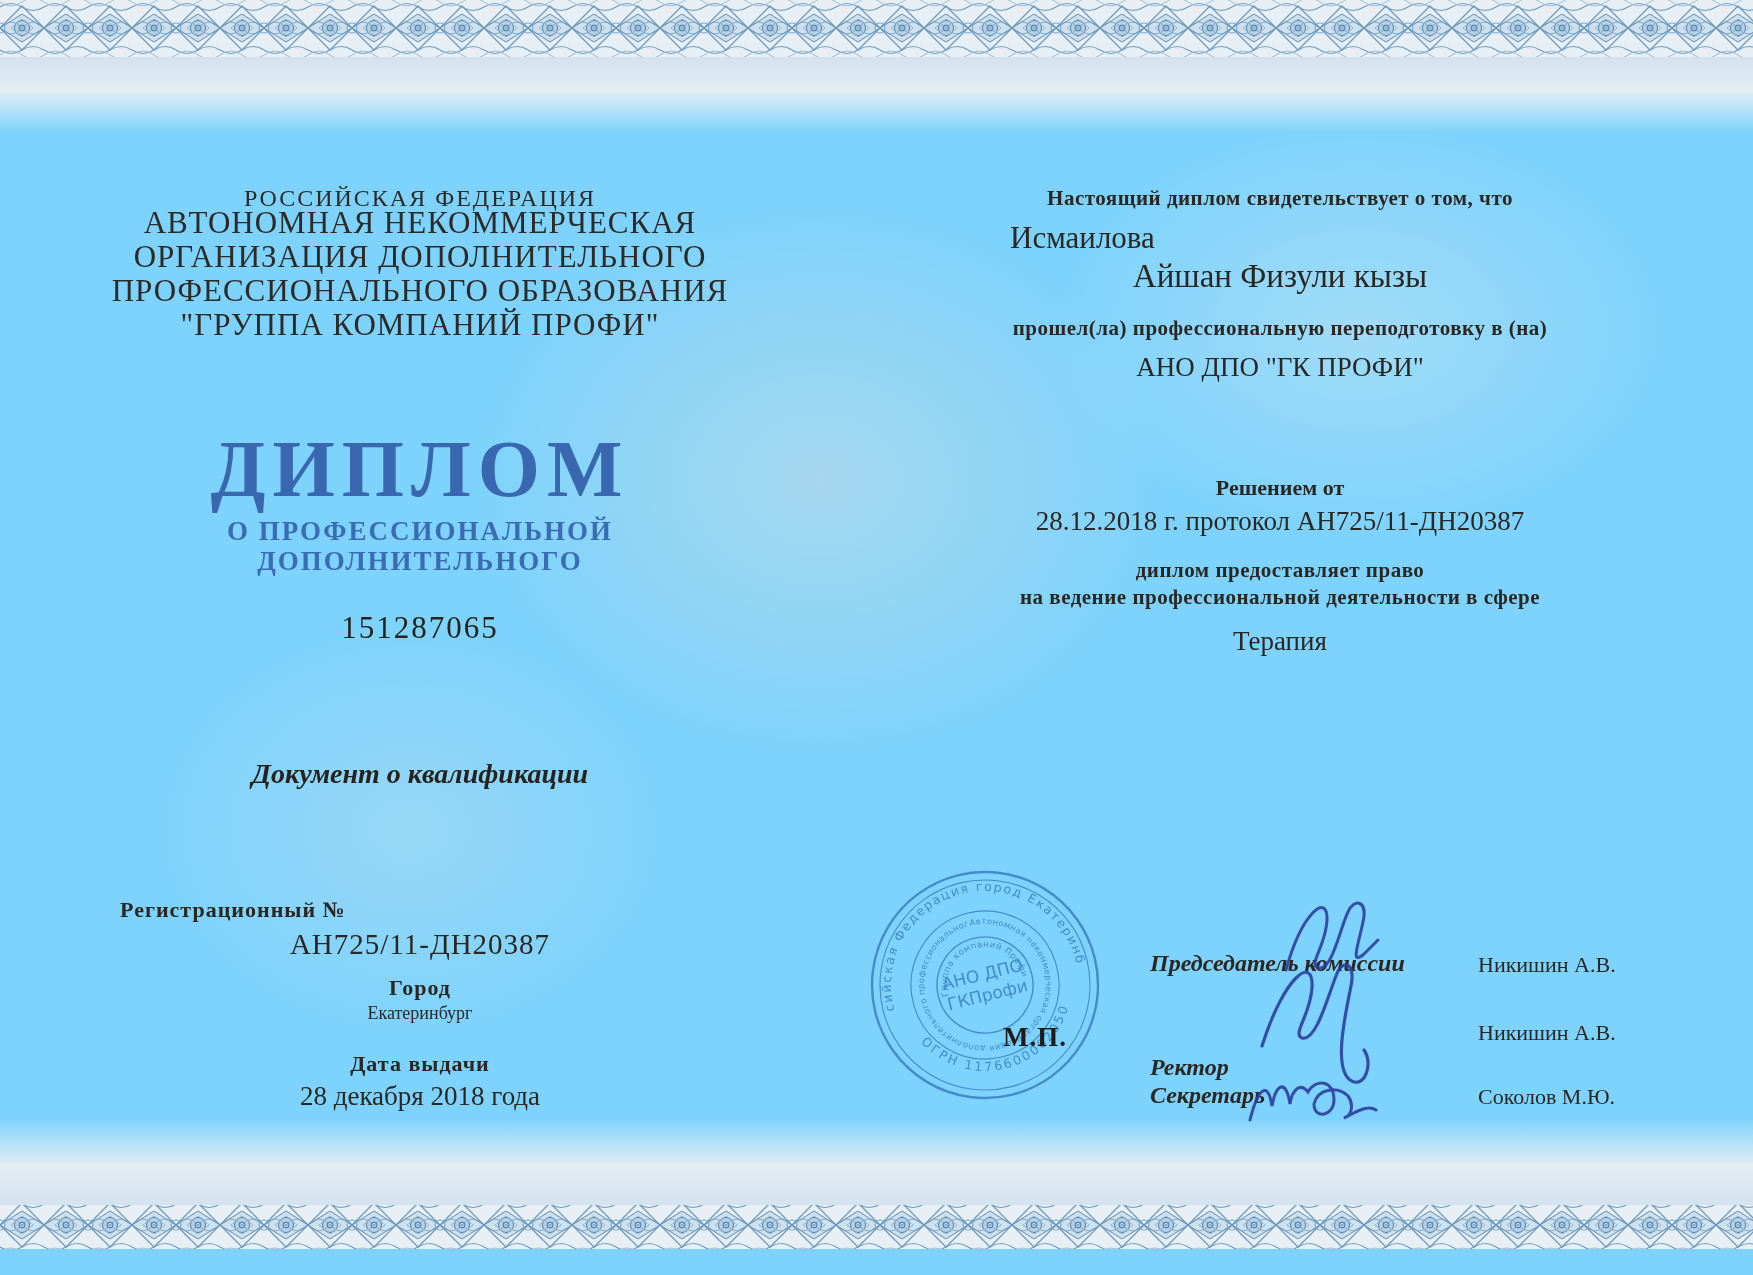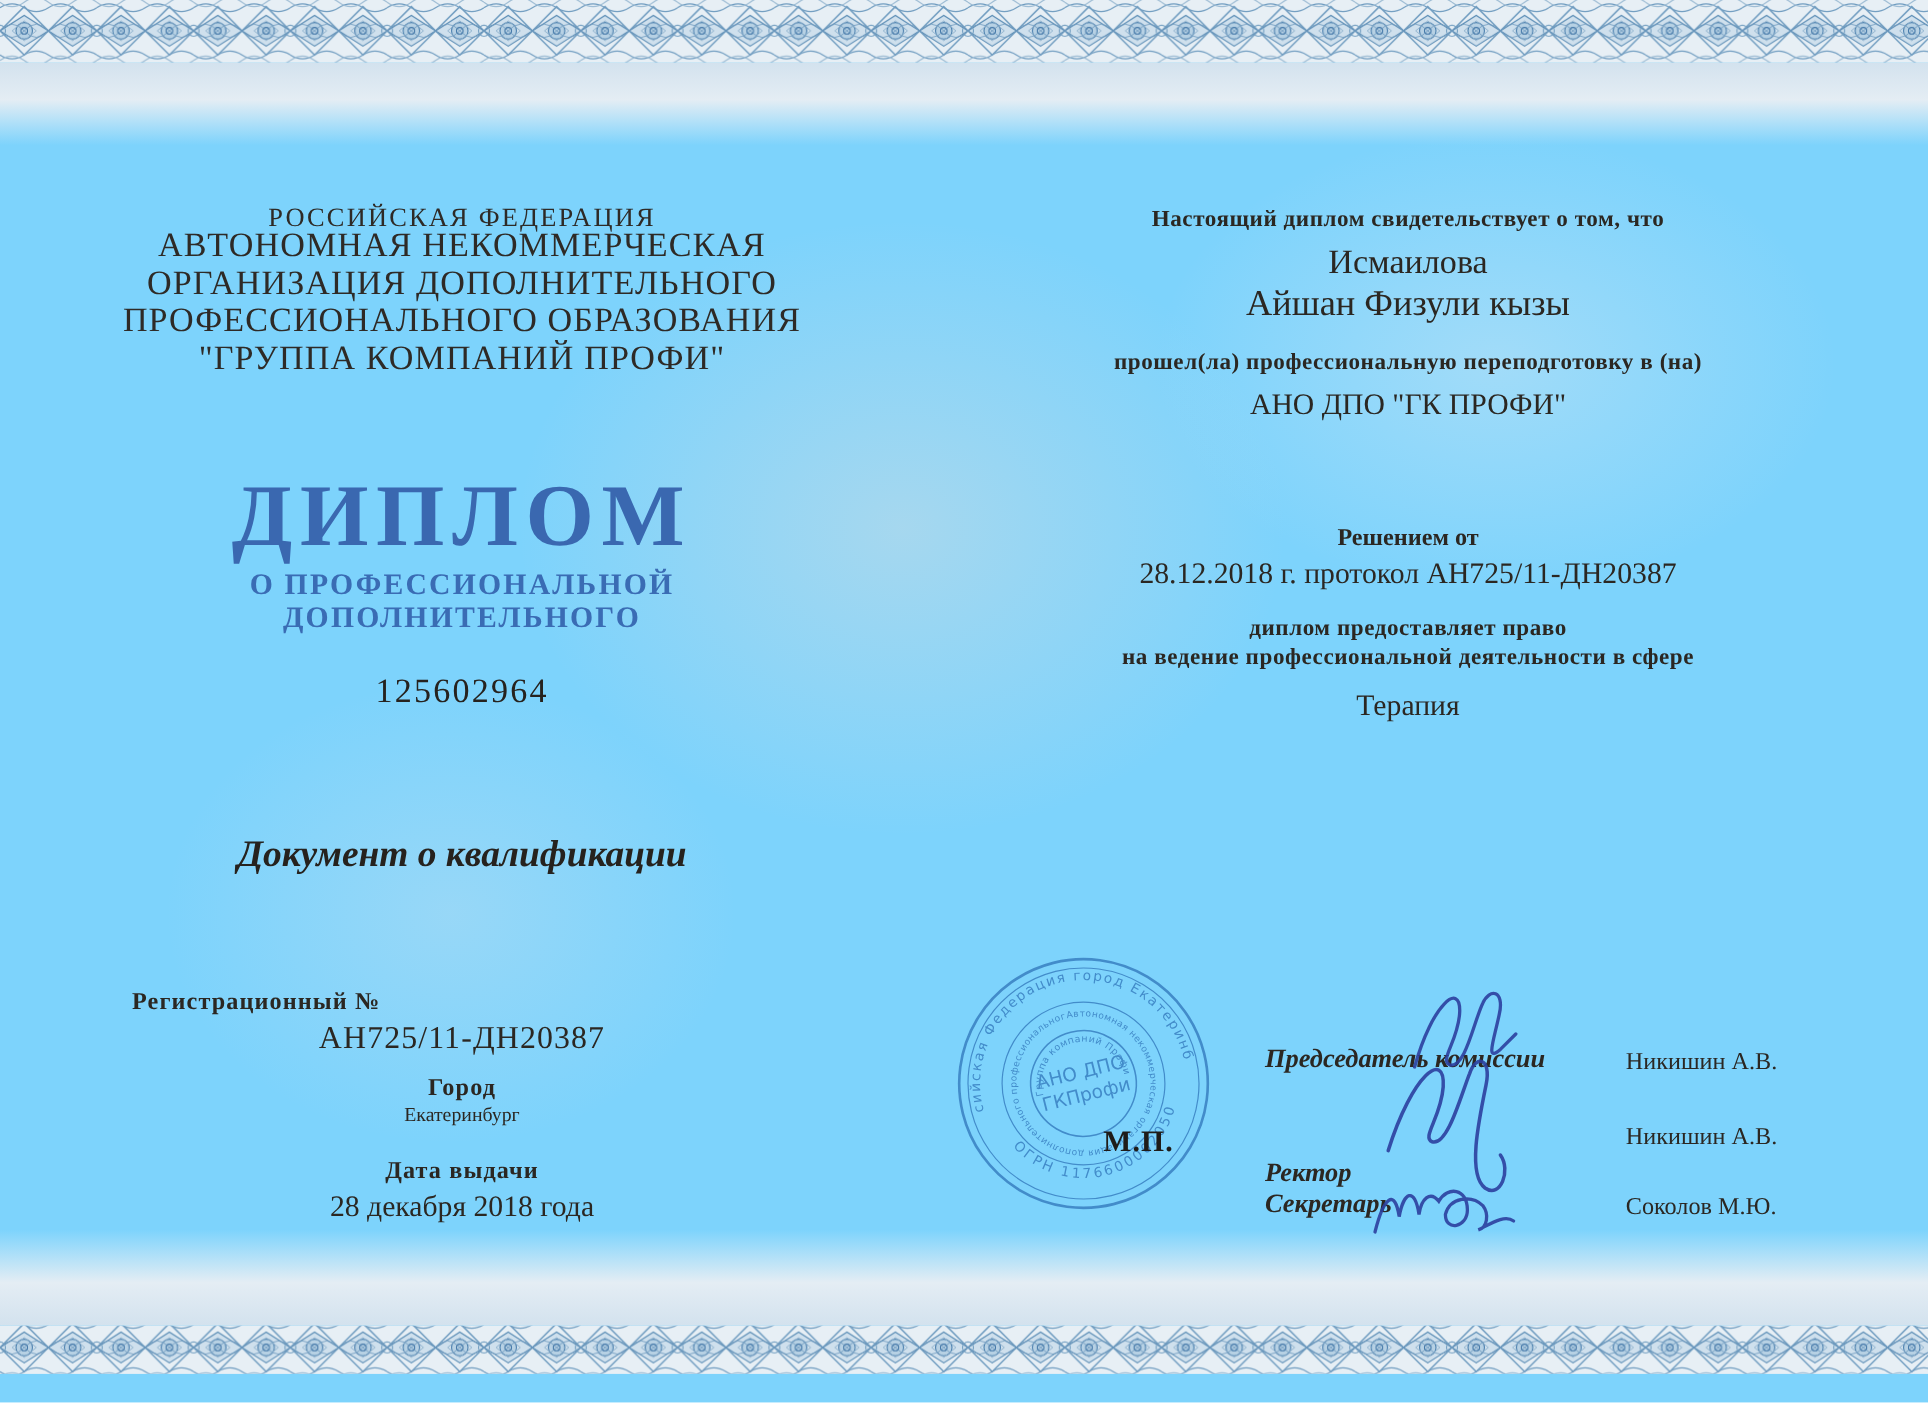--- a/index.html
+++ b/index.html
@@ -33,35 +33,35 @@
     font-size:24px;letter-spacing:2px;color:#2e2a26;}
   .org{left:110px;top:206px;width:620px;text-align:center;
     font-size:31px;line-height:34px;letter-spacing:1px;color:#2e2a26;}
   .diploma-title{left:120px;top:424px;width:600px;text-align:center;
     font-size:80px;font-weight:bold;letter-spacing:7px;color:#3a68b0;}
   .diploma-sub{left:120px;top:516px;width:600px;text-align:center;
     font-size:27px;font-weight:bold;letter-spacing:2px;line-height:30px;color:#3a6cb4;}
   .blank-number{left:120px;top:610px;width:600px;text-align:center;
     font-size:31px;letter-spacing:2px;color:#26221e;}
   .qual-note{left:120px;top:758px;width:600px;text-align:center;
-    font-size:34px;font-weight:bold;font-style:italic;color:#26221e;}
+    font-size:28px;font-weight:bold;font-style:italic;color:#26221e;}
   .reg-label{left:120px;top:897px;width:600px;text-align:left;
     font-size:22px;font-weight:bold;letter-spacing:1px;}
   .reg-number{left:120px;top:928px;width:600px;text-align:center;
     font-size:29px;letter-spacing:1px;}
   .city-label{left:120px;top:975px;width:600px;text-align:center;
     font-size:22px;font-weight:bold;letter-spacing:1px;}
   .city-value{left:120px;top:1003px;width:600px;text-align:center;font-size:18px;}
   .date-label{left:120px;top:1051px;width:600px;text-align:center;
     font-size:22px;font-weight:bold;letter-spacing:1px;}
   .date-value{left:120px;top:1081px;width:600px;text-align:center;font-size:27px;}
   
   .statement{left:1010px;top:186px;width:540px;text-align:center;
     font-size:21px;font-weight:bold;letter-spacing:.5px;}
-  .holder-last{left:1010px;top:220px;width:540px;text-align:center;font-size:31px;}
+  .holder-last{left:1010px;top:220px;width:540px;text-align:left;font-size:31px;}
   .holder-first{left:1010px;top:258px;width:540px;text-align:center;font-size:33px;}
   .completion{left:1010px;top:316px;width:540px;text-align:center;
     font-size:21px;font-weight:bold;letter-spacing:.5px;}
   .institution{left:1010px;top:352px;width:540px;text-align:center;font-size:27px;}
   .decision-label{left:1010px;top:475px;width:540px;text-align:center;
     font-size:22px;font-weight:bold;}
   .decision-value{left:1010px;top:506px;width:540px;text-align:center;font-size:27px;}
   .grant{left:1000px;top:557px;width:560px;text-align:center;
     font-size:21px;font-weight:bold;line-height:27px;letter-spacing:.5px;}
   .field{left:1010px;top:626px;width:540px;text-align:center;font-size:27px;}
@@ -123,21 +123,21 @@
     <div>ПРОФЕССИОНАЛЬНОГО ОБРАЗОВАНИЯ</div>
     <div>"ГРУППА КОМПАНИЙ ПРОФИ"</div>
   </div>
 
   <div class="abs diploma-title">ДИПЛОМ</div>
   <div class="abs diploma-sub">
     <div>О ПРОФЕССИОНАЛЬНОЙ</div>
     <div>ДОПОЛНИТЕЛЬНОГО</div>
   </div>
 
-  <div class="abs blank-number">125602964</div>
+  <div class="abs blank-number">151287065</div>
   <div class="abs qual-note">Документ о квалификации</div>
 
   <div class="abs reg-label">Регистрационный №</div>
   <div class="abs reg-number">АН725/11-ДН20387</div>
   <div class="abs city-label">Город</div>
   <div class="abs city-value">Екатеринбург</div>
   <div class="abs date-label">Дата выдачи</div>
   <div class="abs date-value">28 декабря 2018 года</div>
 
   <div class="abs statement">Настоящий диплом свидетельствует о том, что</div>

